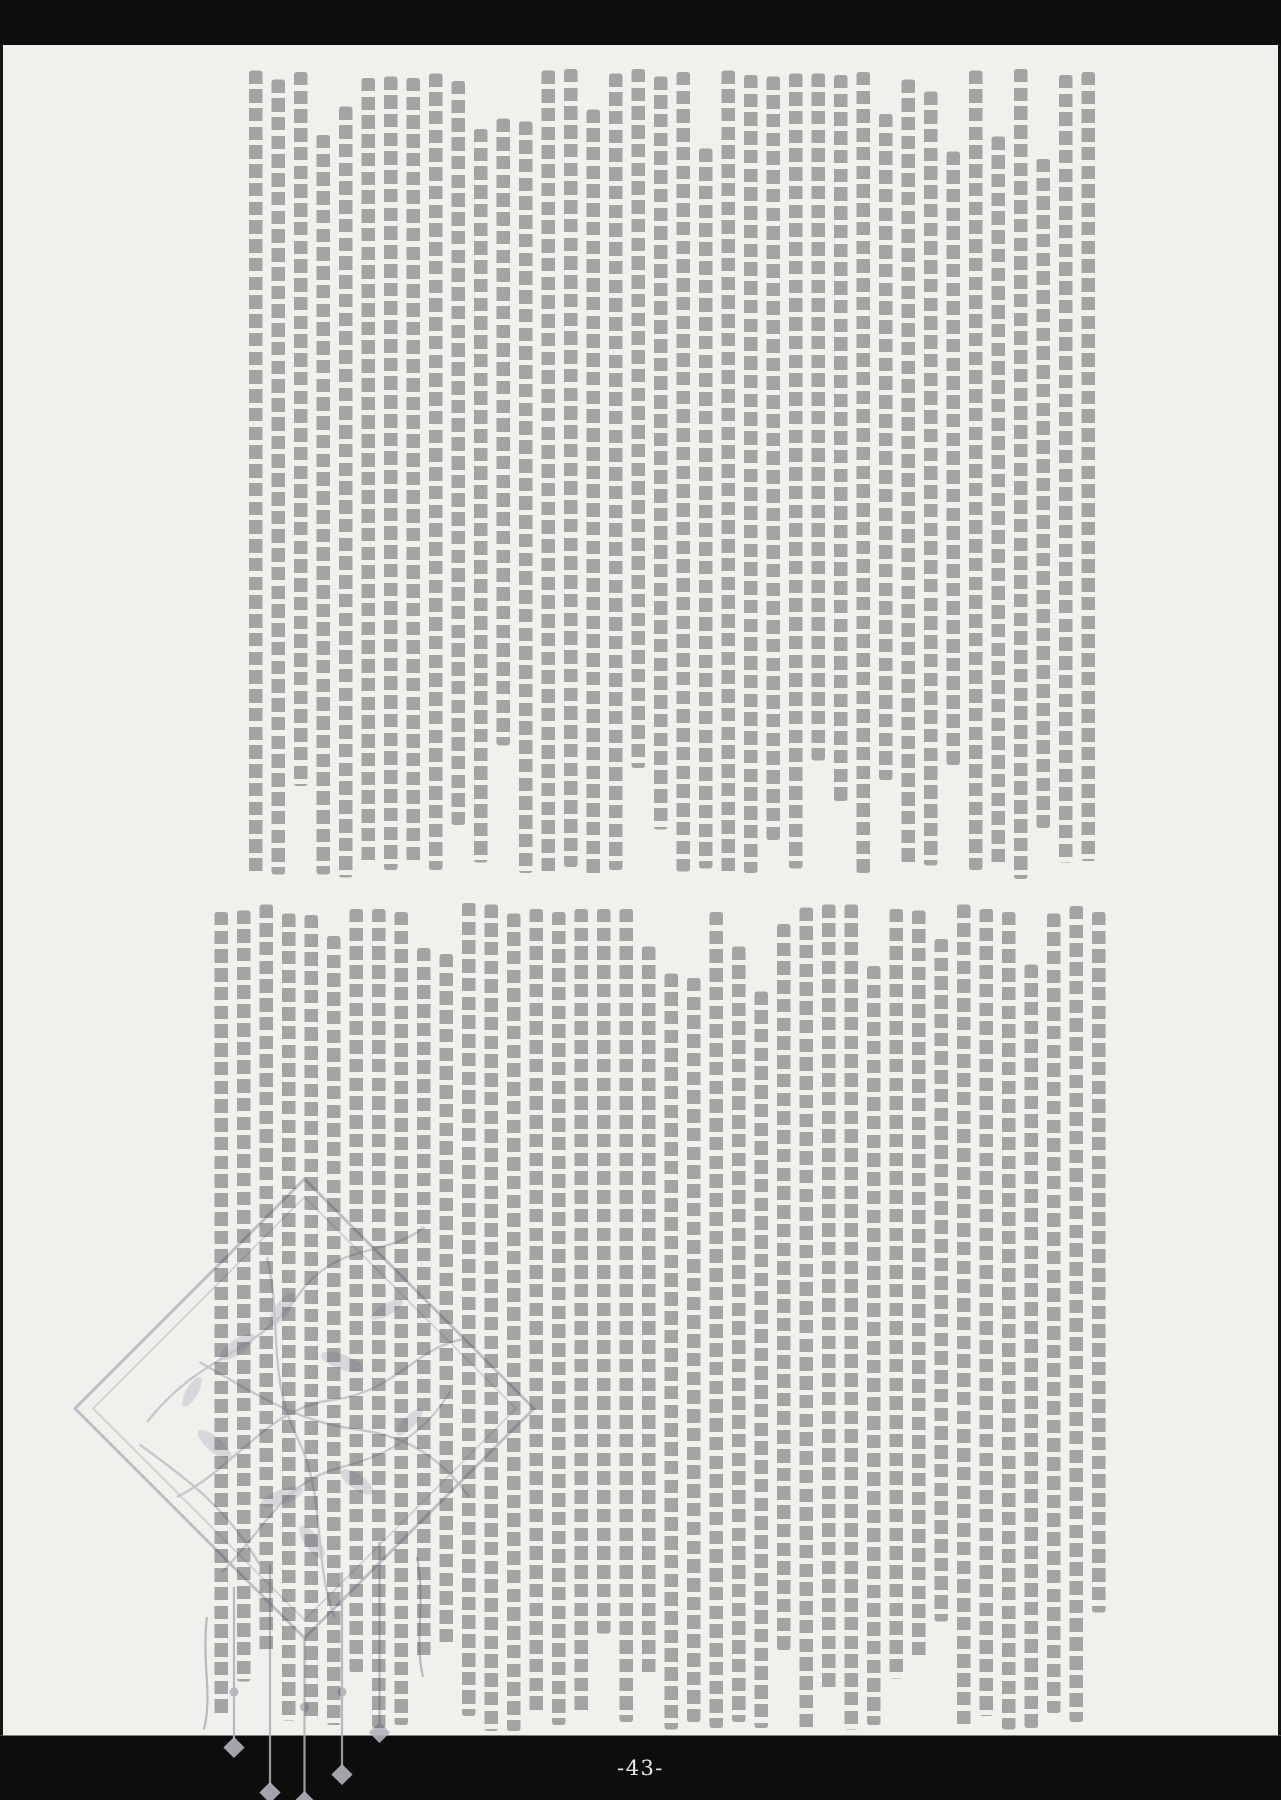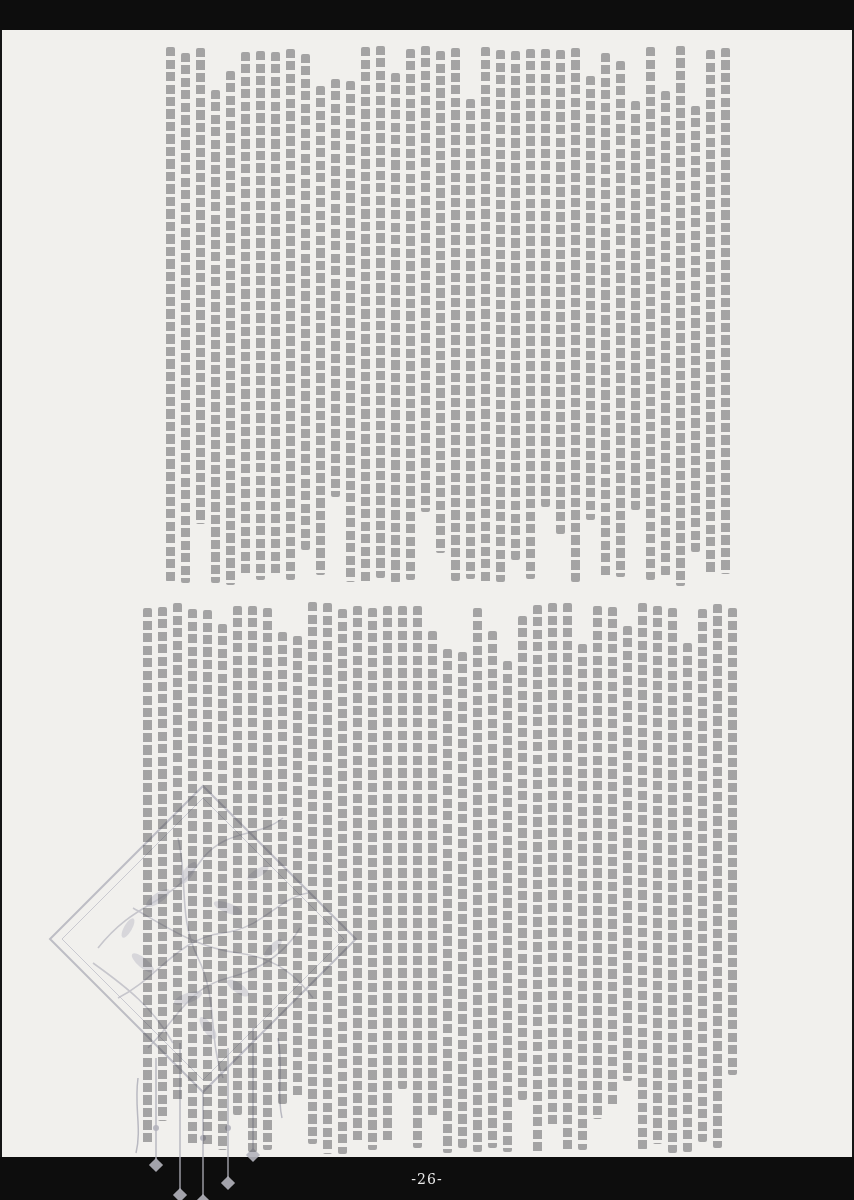--- a/index.html
+++ b/index.html
@@ -199,14 +199,14 @@
     <div class="col" style="margin-top: 4.21404px; margin-bottom: 38.9066px;"></div>
     <div class="col" style="margin-top: 21.7732px; margin-bottom: 3.66159px;"></div>
     <div class="col" style="margin-top: 7.88206px; margin-bottom: 6.96px;"></div>
     <div class="col" style="margin-top: 7.45497px; margin-bottom: 6.72022px;"></div>
     <div class="col" style="margin-top: 0.701859px; margin-bottom: 53.1021px;"></div>
     <div class="col" style="margin-top: 5.20113px; margin-bottom: 33.4245px;"></div>
     <div class="col" style="margin-top: 6.27872px; margin-bottom: 9.48752px;"></div>
   </div>
 
 <div class="footer-bar">
-  <span class="page-number">-26-</span>
+  <span class="page-number">-43-</span>
 </div>
 
 </body></html>

